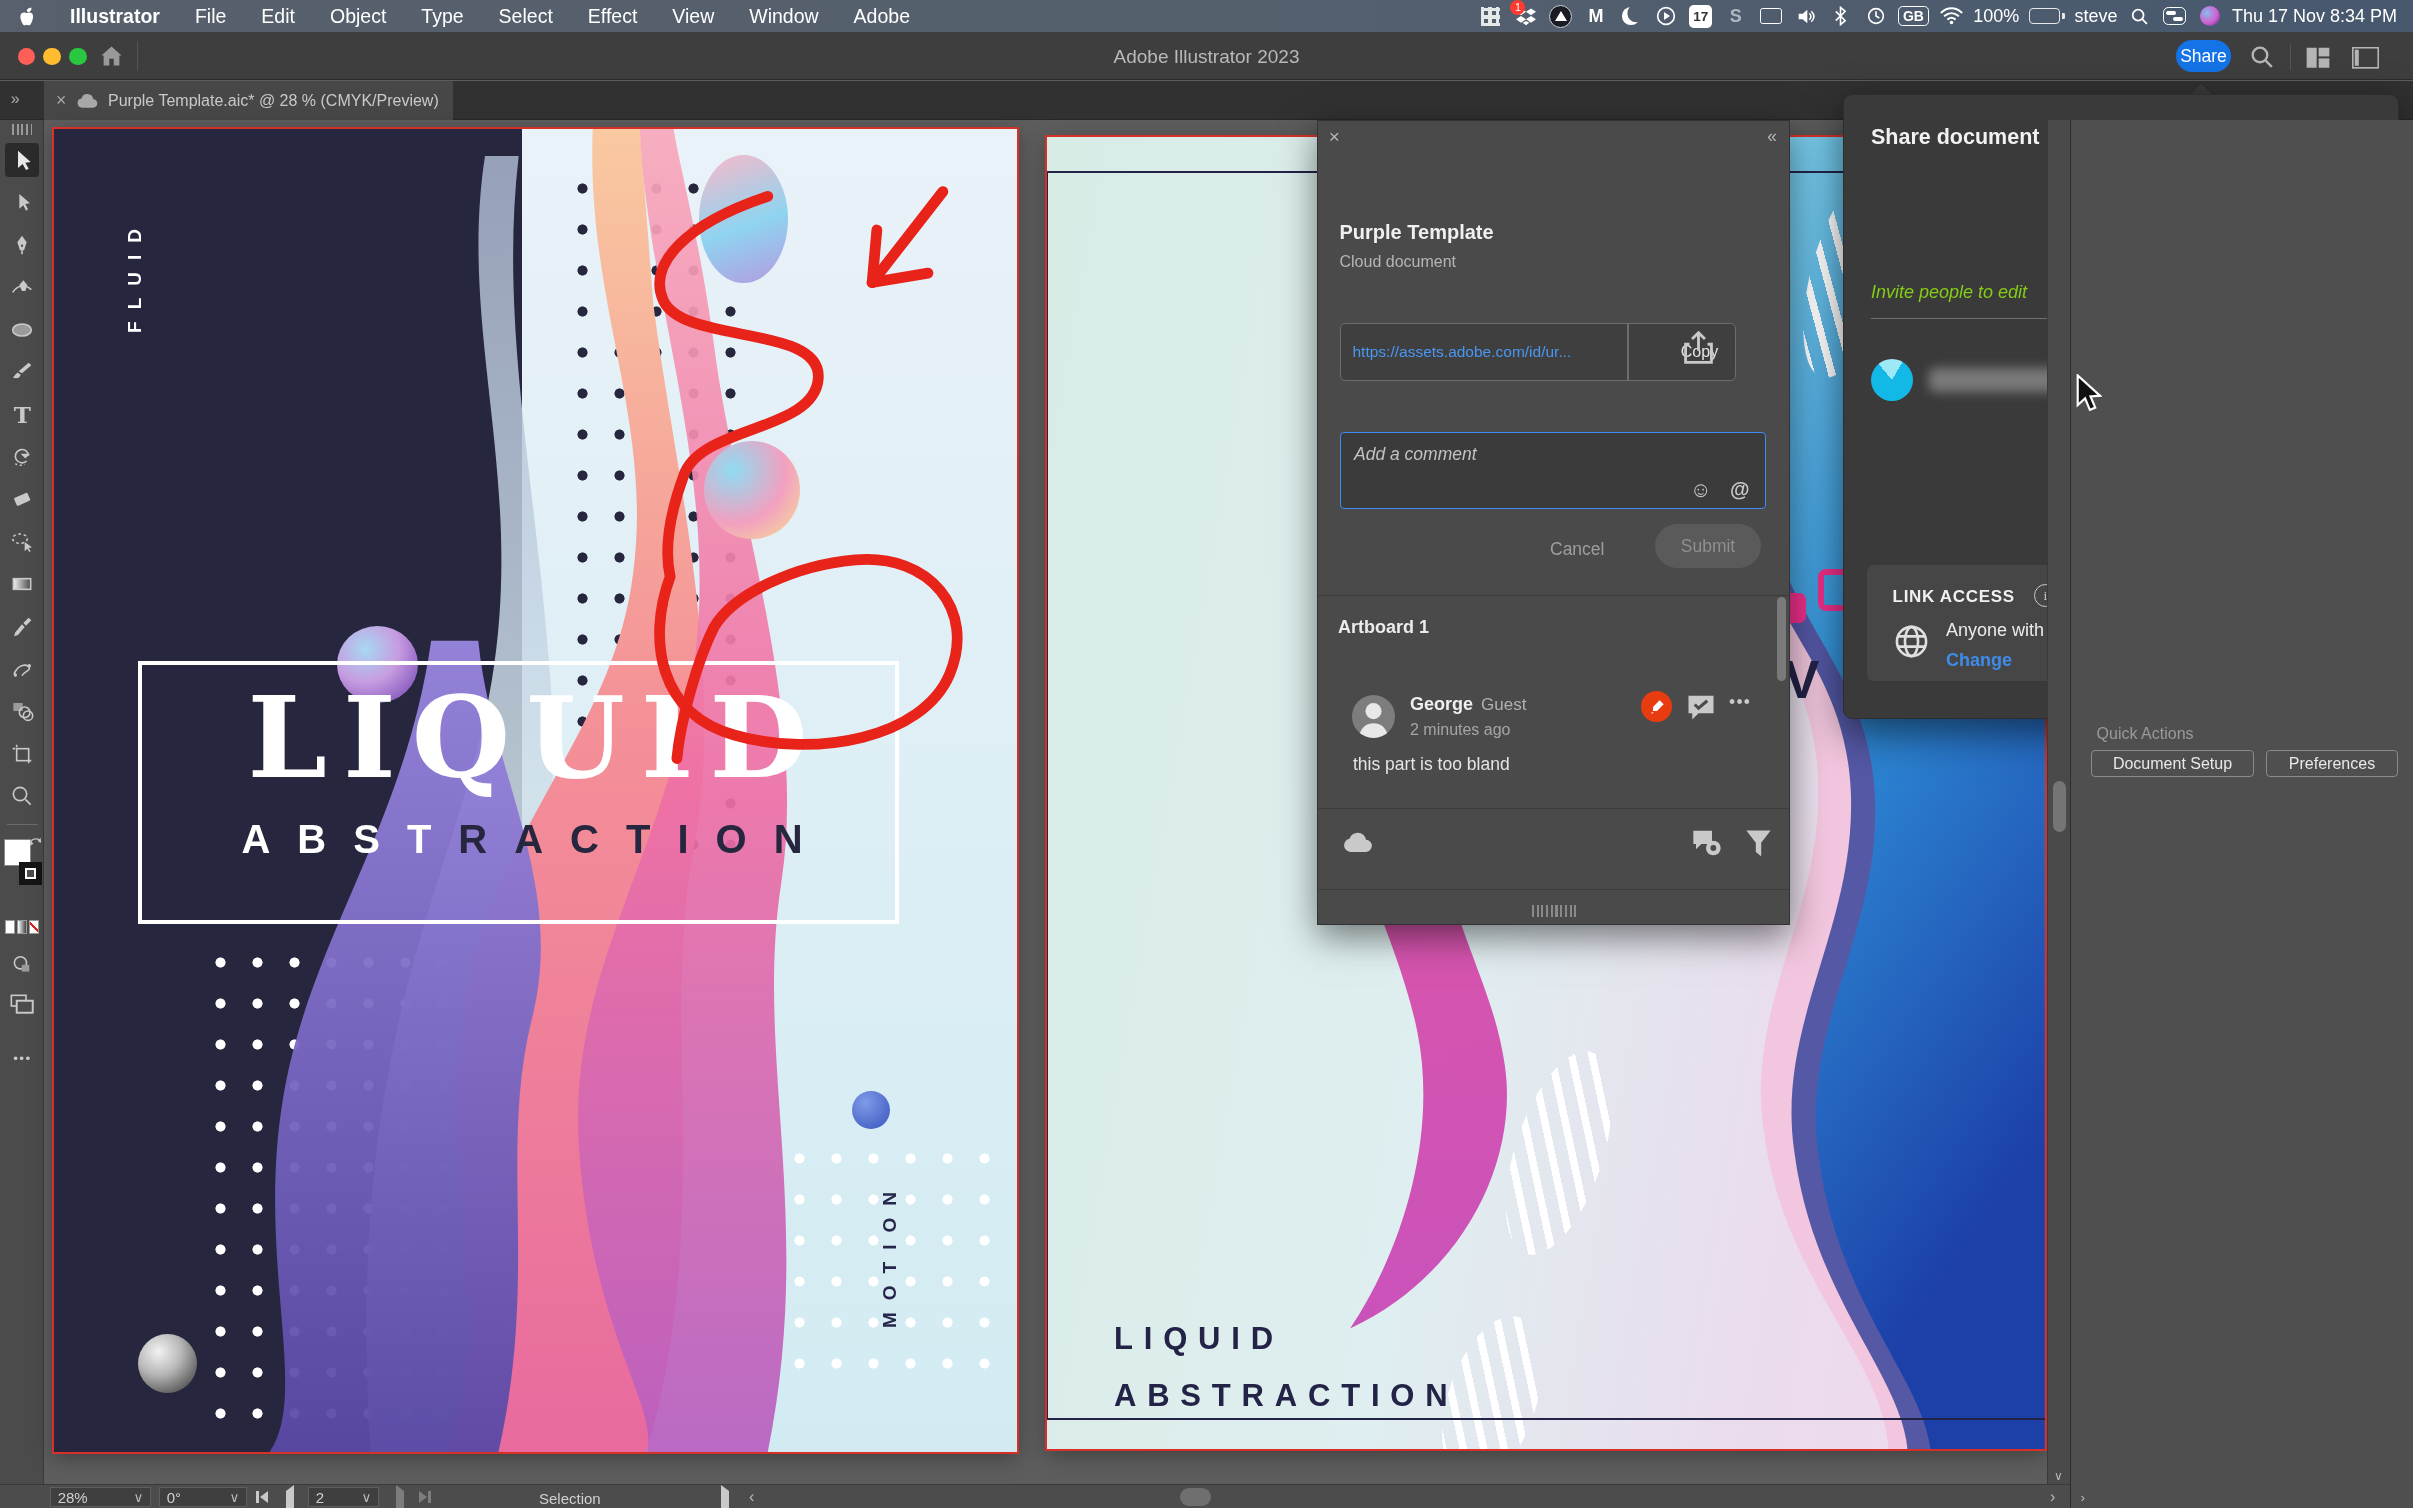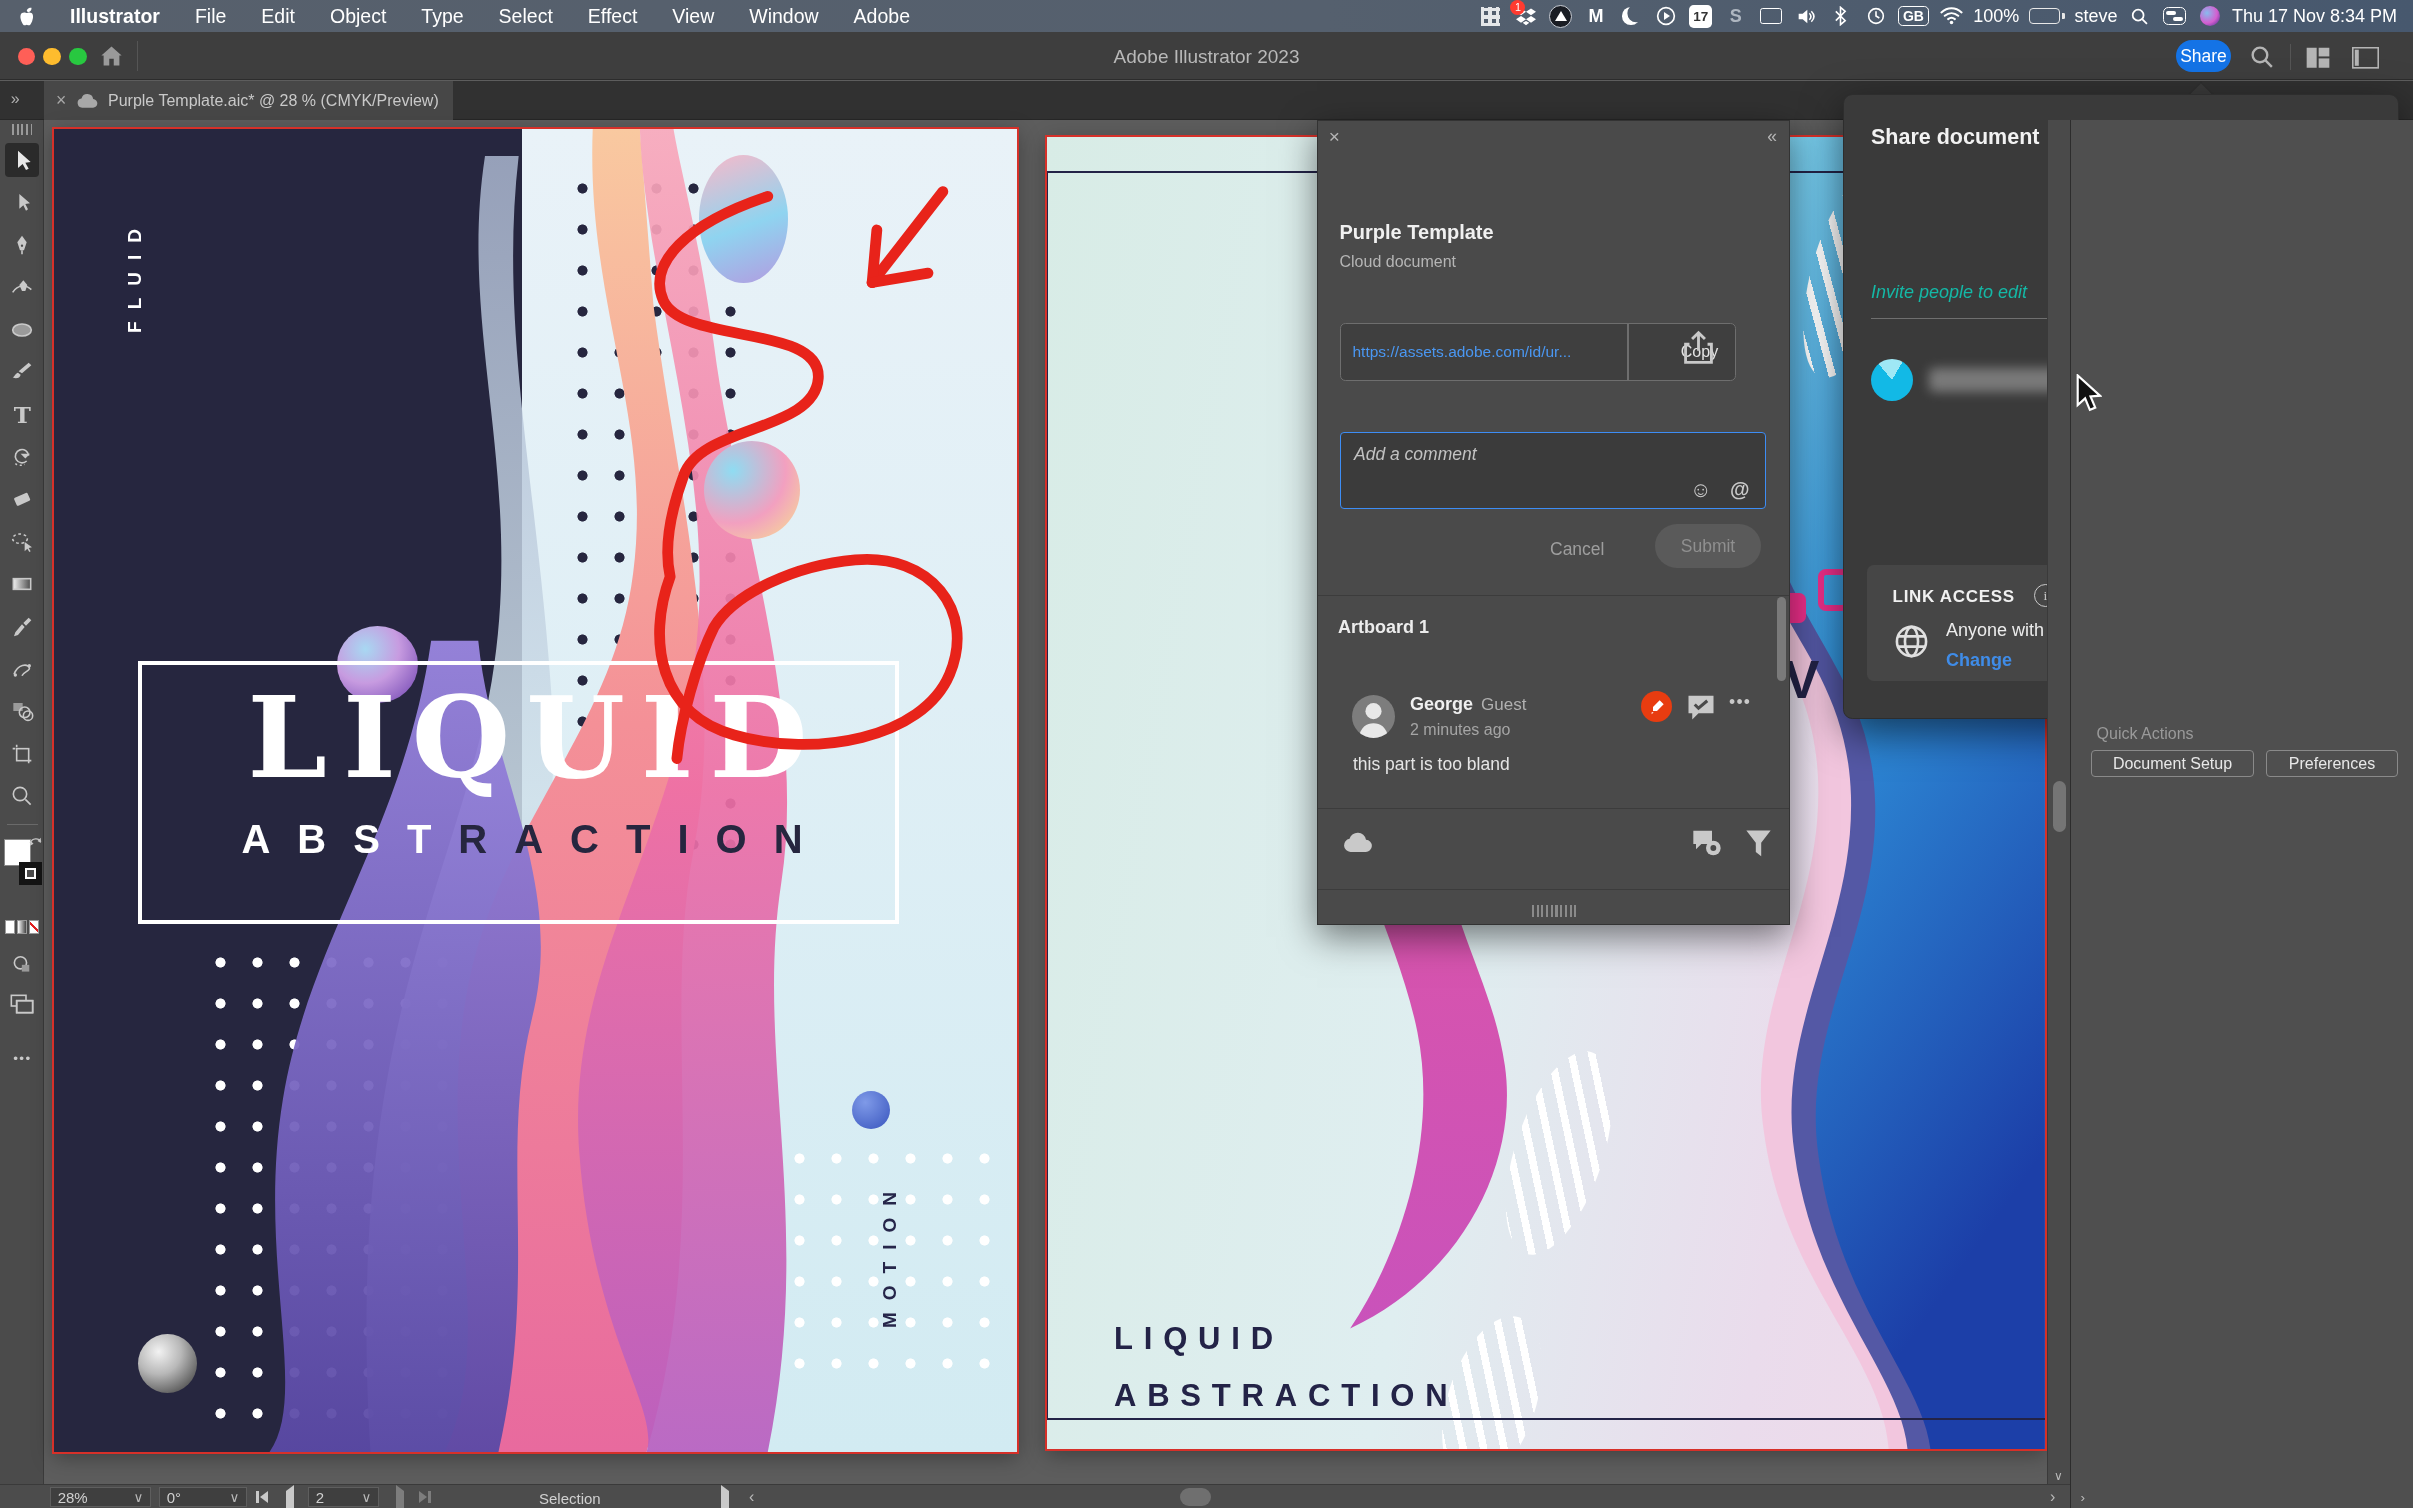--- a/index.html
+++ b/index.html
@@ -525,21 +525,21 @@
     <div class="abs" style="left:0;top:768px;width:100%;height:0.7px;background:#3c3c3c;"></div>
     <span class="abs" style="left:214px;top:784px;width:46px;height:12px;background:repeating-linear-gradient(90deg,#8a8a8a 0 2px,transparent 2px 4.7px);"></span>
   </div>
 
   <div id="scaret" class="abs"></div>
   <div id="spanel" class="abs">
     <div class="abs" style="left:27px;top:30px;font-size:21.5px;font-weight:600;color:#f2f2f2;">Share document</div>
     <span class="abs" style="right:27px;top:24px;font-size:27px;color:#b5b5b5;">⚙</span>
 
     <div class="abs" style="left:27px;top:187px;width:506px;">
-      <span style="font-style:italic;font-size:18px;color:#14b8a6;">Invite people to edit</span>
+      <span style="font-style:italic;font-size:18px;color:#84cc16;">Invite people to edit</span>
       <div style="margin-top:15px;height:0.7px;background:#6f6f6f;"></div>
     </div>
 
     <div class="abs" style="left:27px;top:264px;width:506px;height:47px;">
       <span class="abs" style="left:0;top:0;width:42px;height:42px;border-radius:50%;background:conic-gradient(from 320deg,#9fe8f5 0 70deg,#12b9e6 70deg 360deg);"></span>
       <span class="abs" style="left:58px;top:9.4px;width:222px;height:24px;background:#8f8f8f;border-radius:5.4px;filter:blur(5.4px);opacity:.75;"></span>
       <span class="abs" style="right:1.3px;top:10.8px;font-size:17.5px;color:#9e9e9e;">Owner</span>
     </div>
 
     <div id="linkcard" class="abs">

